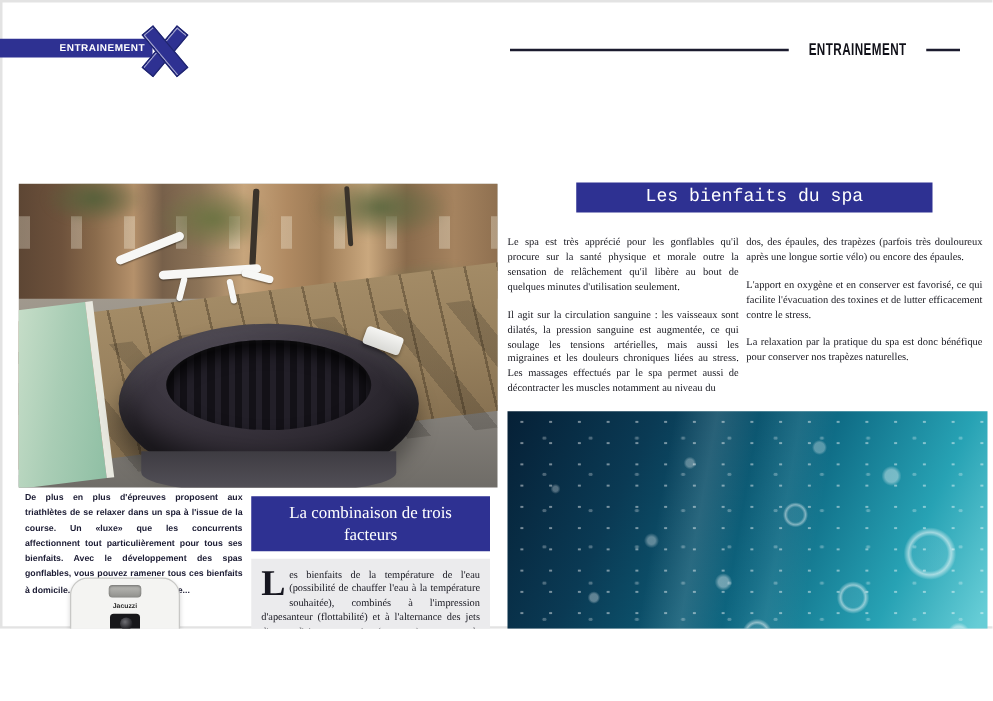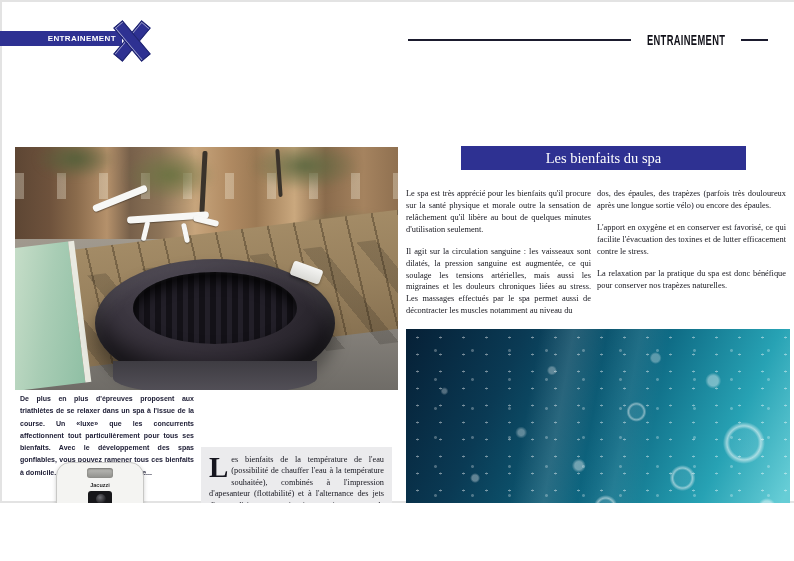--- a/index.html
+++ b/index.html
@@ -98,21 +98,21 @@
            font-family:"Liberation Serif",serif;font-size:13.5px;line-height:1.35;text-align:center;
            padding:4px 16px;box-sizing:border-box;}
   .intro{position:absolute;left:201px;top:447px;width:191px;height:98px;background:#ebebed;
          padding:7px 8px;box-sizing:border-box;font-family:"Liberation Serif",serif;font-size:8.3px;
          line-height:1.38;color:#16161f;text-align:justify;}
   .dropcap{float:left;font-family:"Liberation Serif",serif;font-size:29px;line-height:.82;
            font-weight:700;padding:2px 3px 0 0;color:#16161f;}
 
   
   .section-title{position:absolute;left:461px;top:146px;width:285px;height:24px;background:#2e3192;
-           color:#fff;font-family:Liberation Serif, serif;font-size:14.5px;text-align:center;
+           color:#fff;font-family:Liberation Mono, monospace;font-size:14.5px;text-align:center;
            line-height:24px;}
   .col{position:absolute;top:188px;font-family:"Liberation Serif",serif;font-size:8.4px;
        line-height:1.42;color:#15151d;text-align:justify;}
   .col p{margin:0 0 10px 0;}
   .col1{left:406px;width:185px;}
   .col2{left:597px;width:189px;}
 
   
   .bubbles{position:absolute;left:406px;top:329px;width:384px;height:207px;
     background:
@@ -194,29 +194,30 @@
 
   <div class="caption">De plus en plus d'épreuves proposent aux triathlètes de se relaxer dans un spa à l'issue de la course. Un «luxe» que les concurrents affectionnent tout particulièrement pour tous ses bienfaits. Avec le développement des spas gonflables, vous pouvez ramener tous ces bienfaits à domicile. Le luxe devient accessible...</div>
 
   <div class="badge">
     <div class="slot"></div>
     <div class="tlabel">Jacuzzi</div>
     <div class="cam"></div>
     <div class="blabel">Ospazia</div>
   </div>
 
+  <div class="bluebox">La combinaison de trois facteurs</div>
 
   <div class="intro">
     <span class="dropcap">L</span><span>es bienfaits de la température de l'eau (possibilité de chauffer l'eau à la température souhaitée), combinés à l'impression d'apesanteur (flottabilité) et à l'alternance des jets d'eau et d'air sous pression (massage) permettent de soulager la fatigue et les états de stress en seulement quelques minutes. Ces trois actions favorisent le relâchement des articulations et des muscles.</span>
   </div>
 
   <div class="section-title">Les bienfaits du spa</div>
 
   <div class="col col1">
-    <p>Le spa est très apprécié pour les bienfaits qu'il procure sur la santé physique et morale outre la sensation de relâchement qu'il libère au bout de quelques minutes d'utilisation seulement.</p>
+    <p>Le spa est très apprécié pour les gonflables qu'il procure sur la santé physique et morale outre la sensation de relâchement qu'il libère au bout de quelques minutes d'utilisation seulement.</p>
     <p>Il agit sur la circulation sanguine : les vaisseaux sont dilatés, la pression sanguine est augmentée, ce qui soulage les tensions artérielles, mais aussi les migraines et les douleurs chroniques liées au stress. Les massages effectués par le spa permet aussi de décontracter les muscles notamment au niveau du</p>
   </div>
   <div class="col col2">
     <p>dos, des épaules, des trapèzes (parfois très douloureux après une longue sortie vélo) ou encore des épaules.</p>
     <p>L'apport en oxygène et en conserver est favorisé, ce qui facilite l'évacuation des toxines et de lutter efficacement contre le stress.</p>
     <p>La relaxation par la pratique du spa est donc bénéfique pour conserver nos trapèzes naturelles.</p>
   </div>
 
   <div class="bubbles"></div>
 

